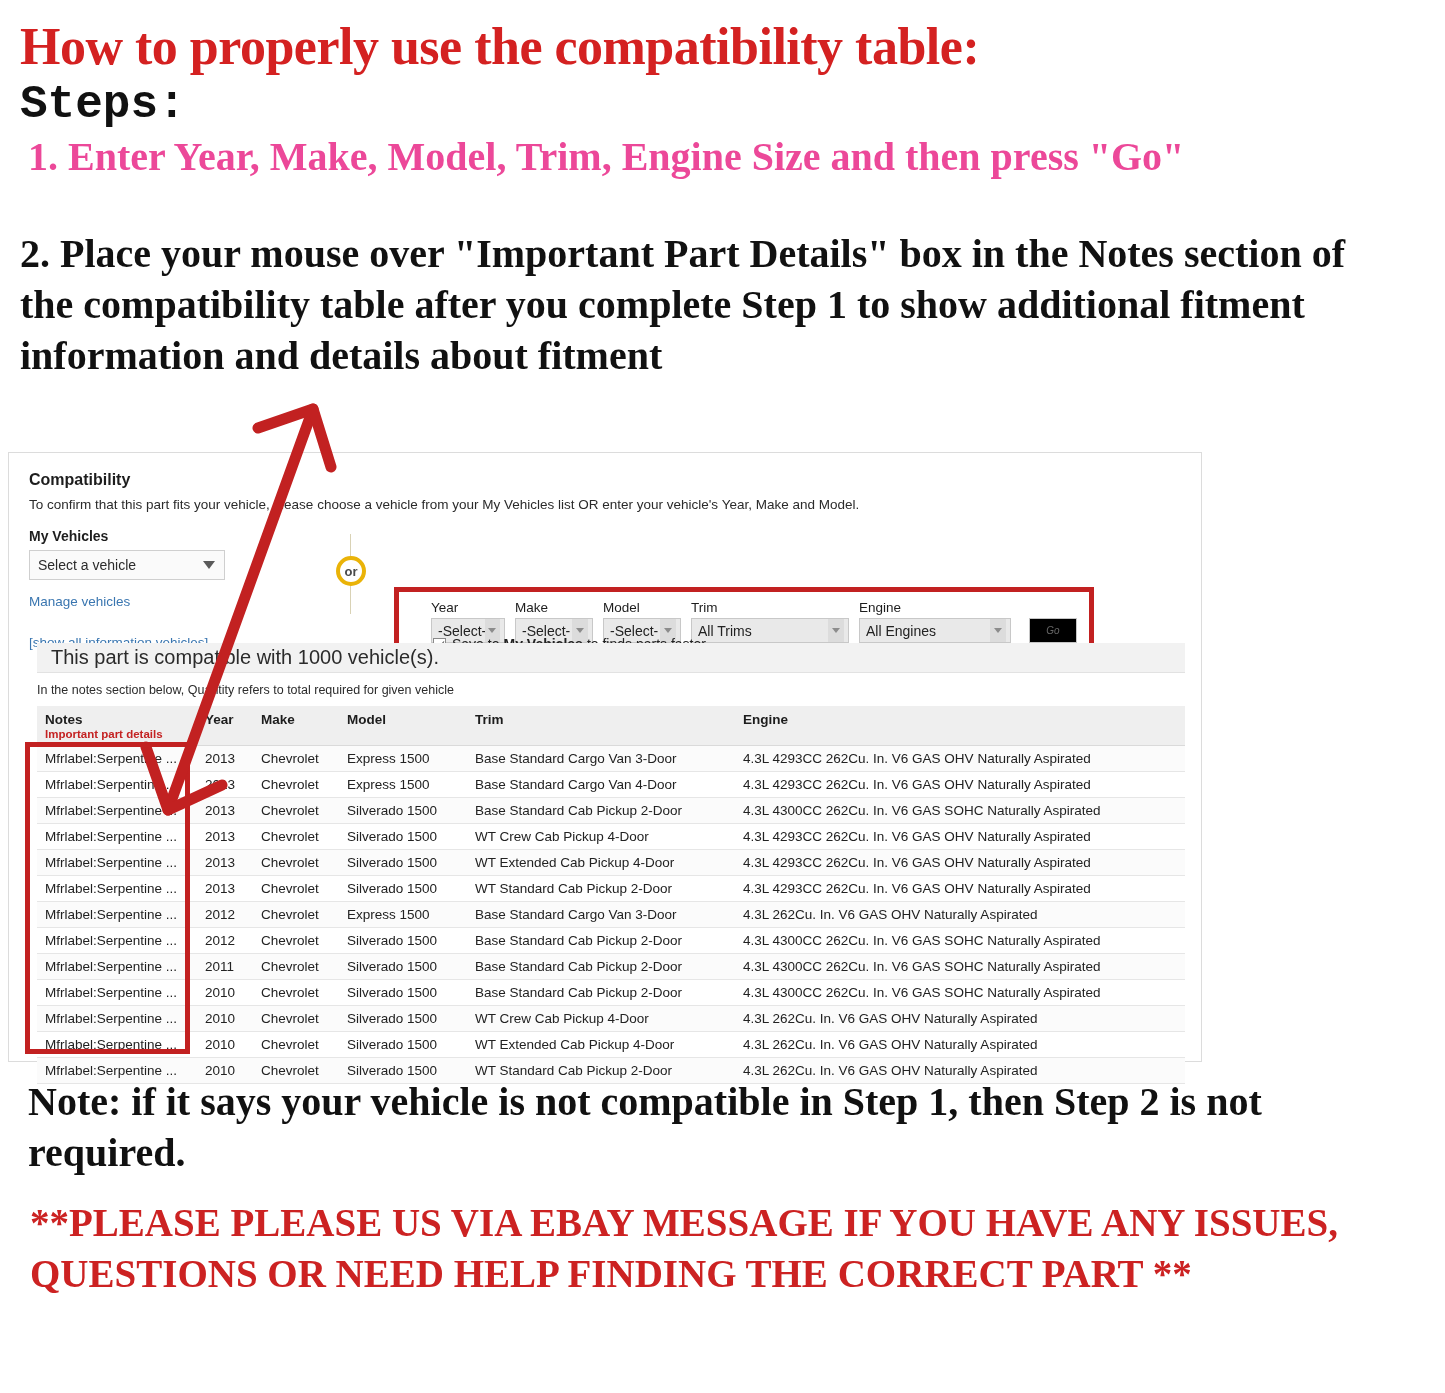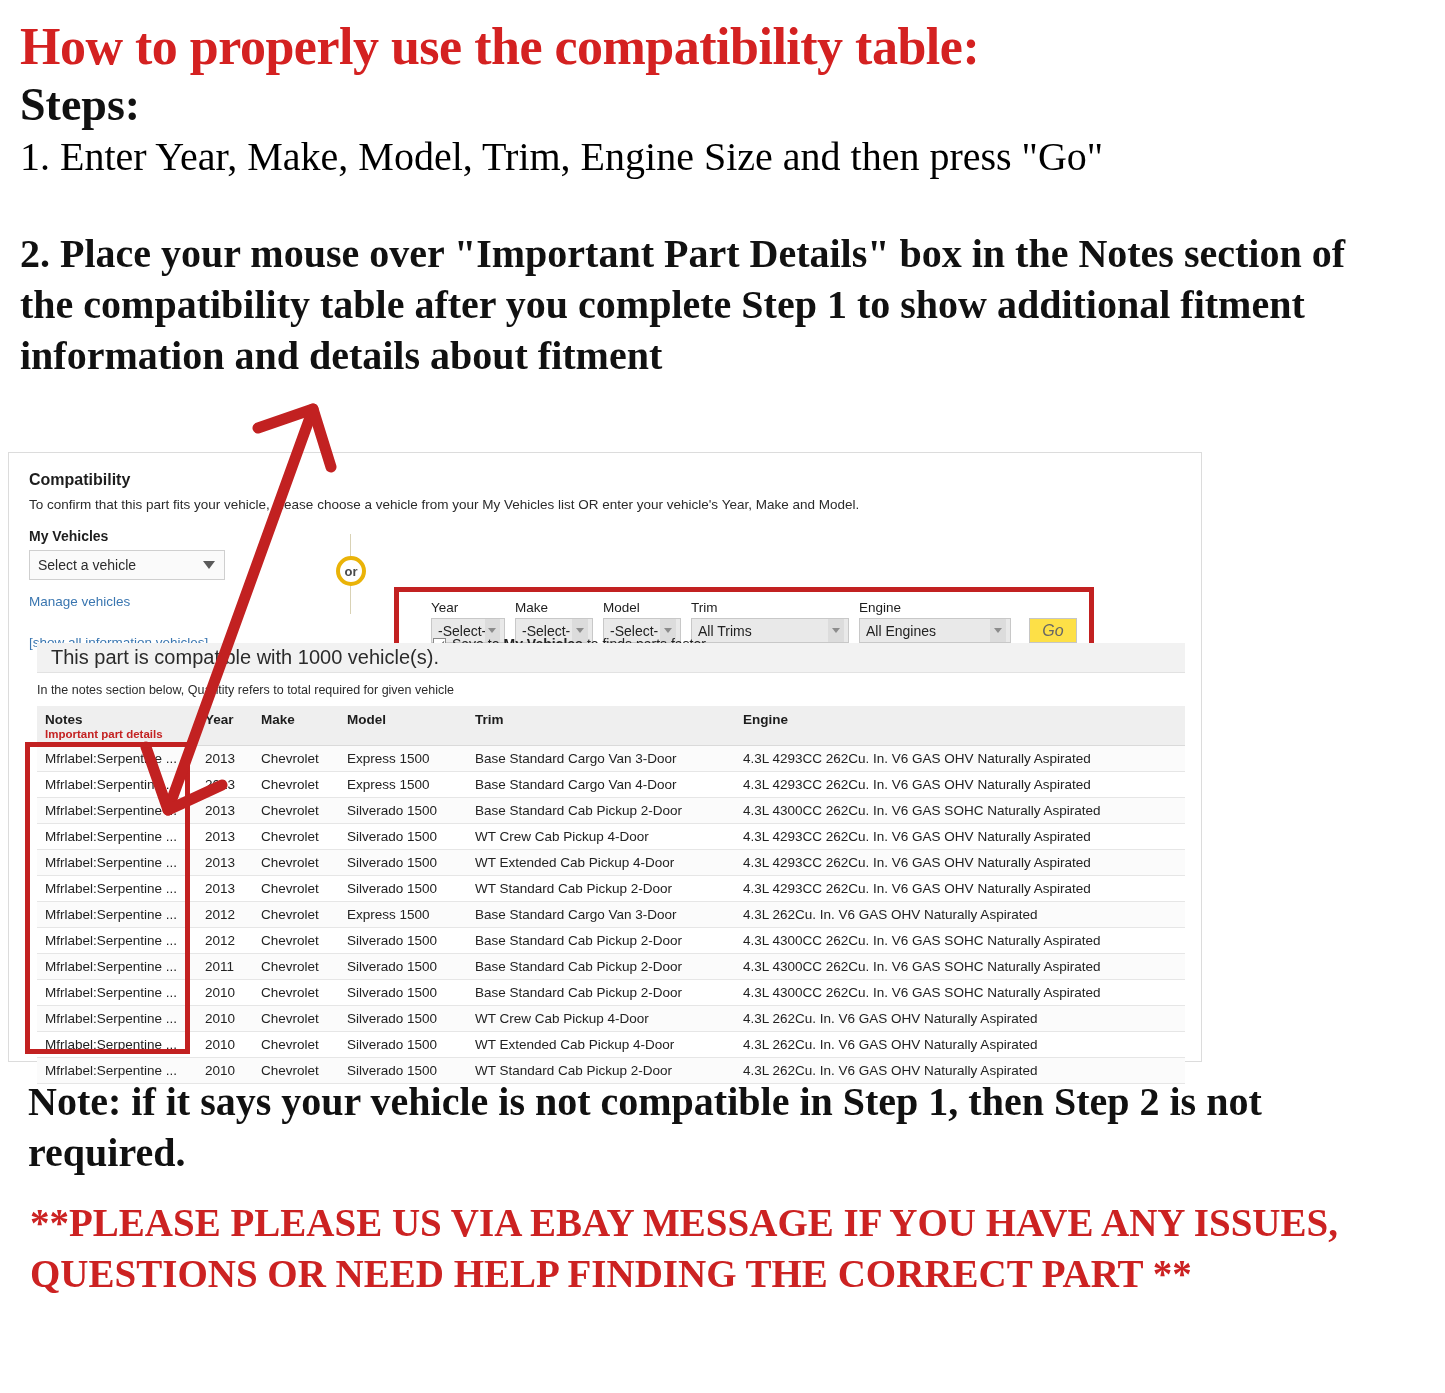--- a/index.html
+++ b/index.html
@@ -28,27 +28,28 @@
     line-height: 1.05;
     margin: 10px 0 6px 0;
     letter-spacing: -0.5px;
   }
   .steps-label {
     color: #111111;
     font-size: 46px;
     font-weight: bold;
     line-height: 1.05;
     margin: 6px 0 4px 0;
+    font-family: Liberation Mono, monospace;
   }
   .step-line {
-    color: #000000;
+    color: #ec4899;
     font-size: 40px;
-    font-weight: normal;
+    font-weight: bold;
     line-height: 1.12;
-    margin: 6px 0 0 0;
+    margin: 6px 0 0 8px;
   }
   .step-two {
     color: #111111;
     font-size: 40px;
     font-weight: bold;
     line-height: 1.28;
     margin: 48px 0 0 0;
     max-width: 1340px;
   }
 
@@ -213,22 +214,22 @@
   .w-year  { width: 74px; }
   .w-make  { width: 78px; }
   .w-model { width: 78px; }
   .w-trim  { width: 158px; }
   .w-engine{ width: 152px; }
 
   .go-button {
     width: 48px;
     height: 25px;
     border: 1px solid #c6c6c6;
-    background: #fde047;
-    font-size: 16px;
+    background: #000000;
+    font-size: 10px;
     color: #666666;
     display: flex;
     align-items: center;
     justify-content: center;
     margin-left: 8px;
     font-style: italic;
   }
 
   .save-row {
     position: absolute;

